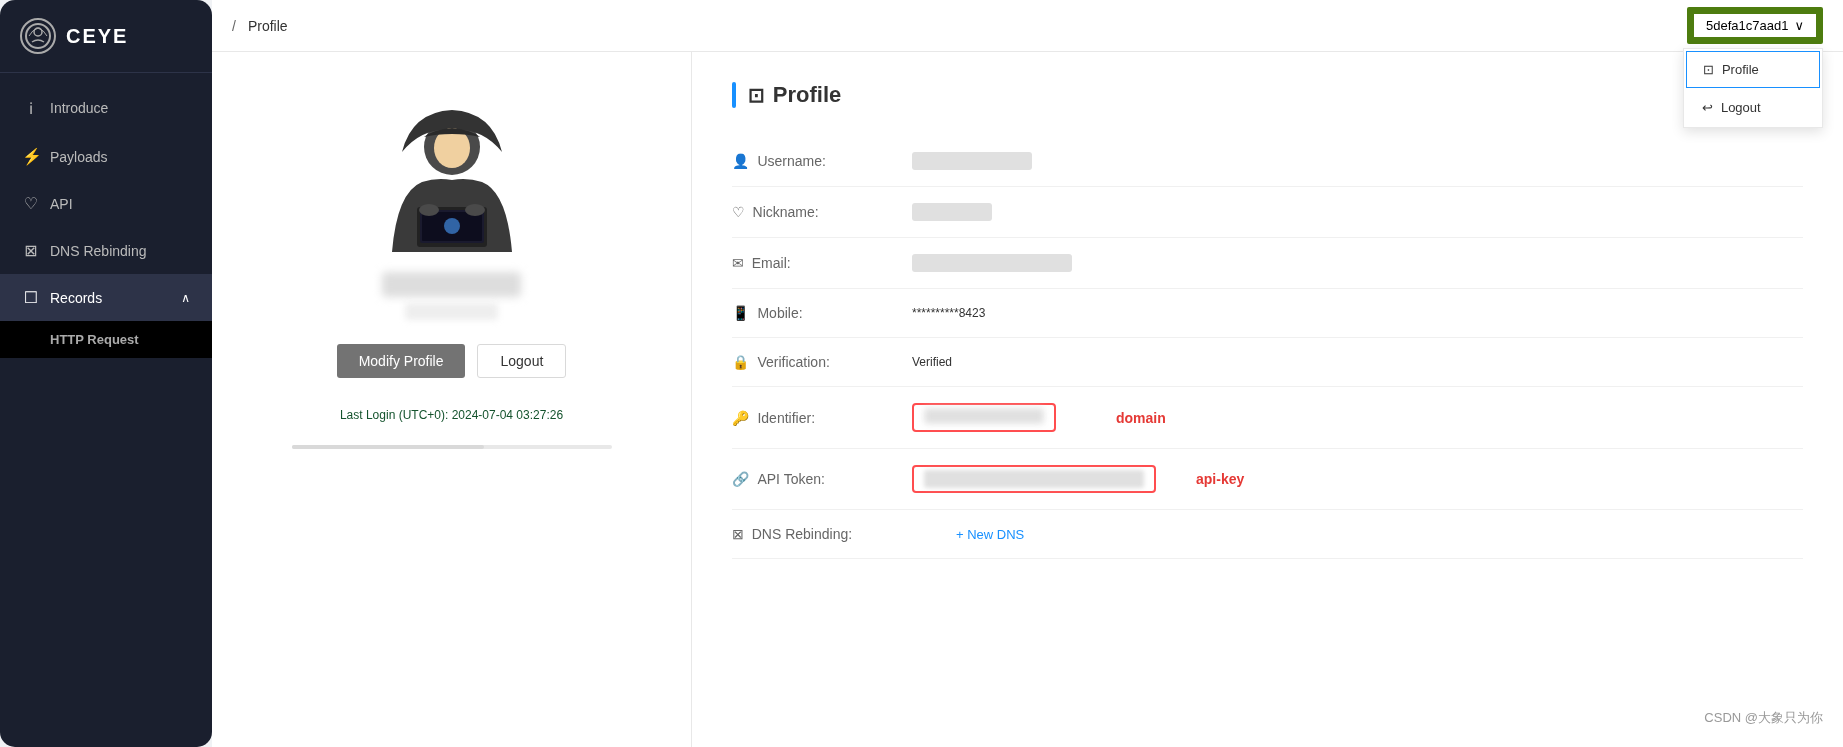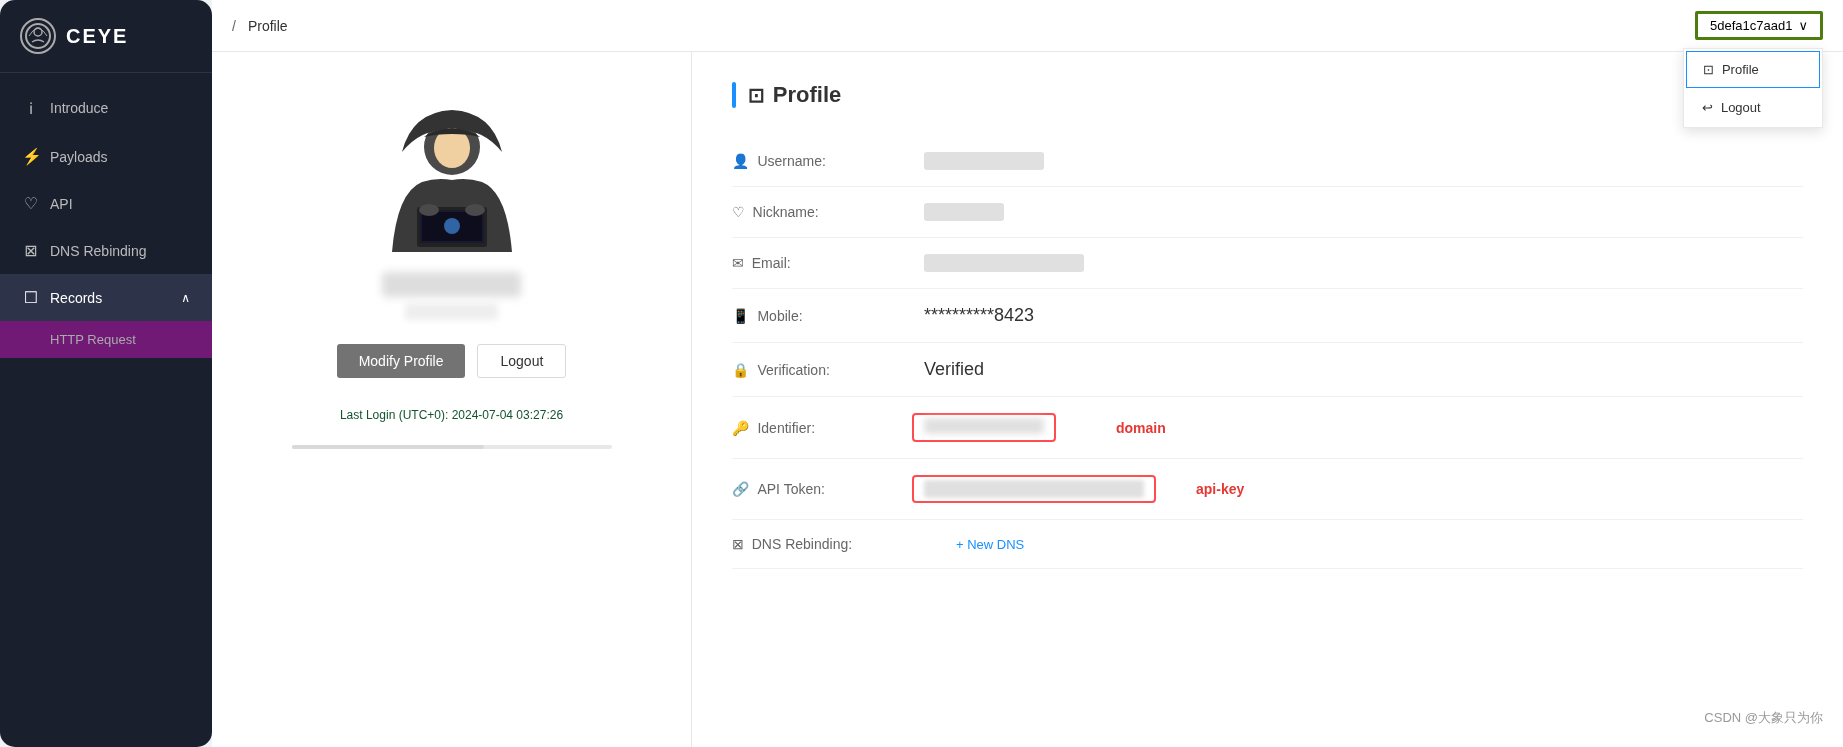--- a/index.html
+++ b/index.html
@@ -56,21 +56,21 @@
     .nav-item .nav-icon {
       margin-right: 10px;
       font-size: 16px;
       width: 18px;
       text-align: center;
     }
     .nav-item .expand-icon {
       margin-left: auto;
       font-size: 12px;
     }
-    .sub-nav { background: #701a75; }
+    .sub-nav { background: #000000; font-weight: bold; }
     .sub-nav-item {
       display: flex;
       align-items: center;
       padding: 11px 22px 11px 50px;
       cursor: pointer;
       color: #aaa;
       font-size: 13px;
     }
 
     
@@ -99,21 +99,21 @@
       color: #666;
     }
     .breadcrumb-sep { margin: 0 6px; color: #999; }
     .breadcrumb-current { color: #333; }
 
     .header-right {
       display: flex;
       align-items: center;
     }
     .user-dropdown-btn {
-      border: 3px solid #4d7c0f;
+      border: 7px solid #4d7c0f;
       background: #fff;
       padding: 4px 12px;
       cursor: pointer;
       font-size: 13px;
       display: flex;
       align-items: center;
       gap: 6px;
       border-radius: 2px;
     }
 
@@ -266,22 +266,21 @@
       align-items: center;
       width: 180px;
       color: #666;
       gap: 8px;
     }
     .field-icon {
       font-size: 14px;
     }
     .field-value {
       color: #333;
-      font-size: 18px;
-      margin-left: 12px;
+      font-size: 12px;
     }
     .field-value.blurred {
       background: #e0e0e0;
       color: transparent;
       border-radius: 3px;
       padding: 2px 8px;
       user-select: none;
     }
     .identifier-box {
       background: #f5f5f5;

